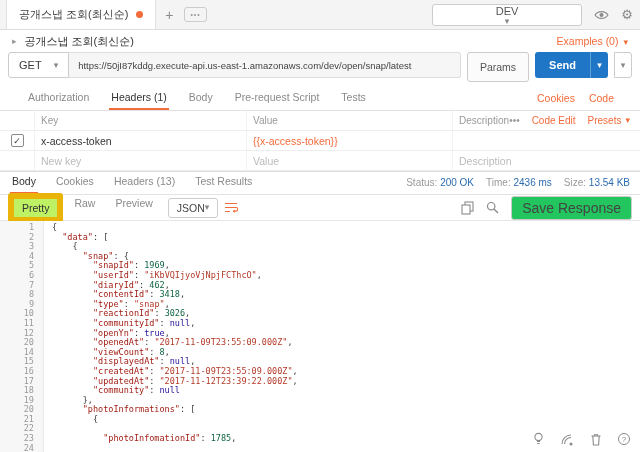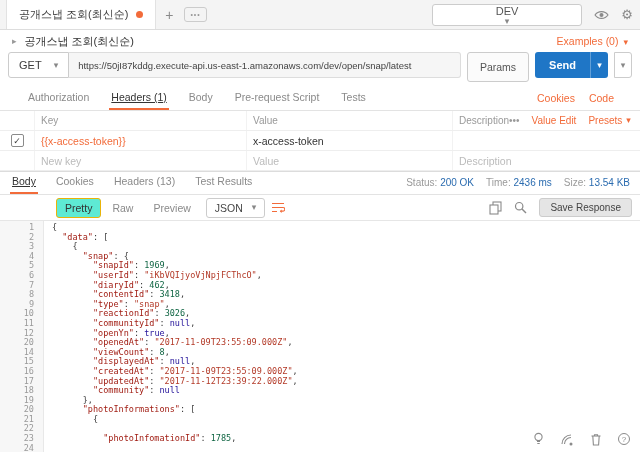--- a/index.html
+++ b/index.html
@@ -35,21 +35,21 @@
   .btn-split{height:26px;margin-left:6px;display:flex;cursor:pointer;}
   .send-main{background:var(--send-blue,#1f76c6);color:#fff;font-size:11px;font-weight:bold;display:flex;align-items:center;padding:0 14px;border-radius:3px 0 0 3px;}
   .send-caret{background:var(--send-blue,#1f76c6);width:18px;display:flex;align-items:center;justify-content:center;border-left:1px solid rgba(255,255,255,.3);border-radius:0 3px 3px 0;}
   .send-caret .chev{color:#fff;}
   .save-main{background:#fff;border:1px solid #ccc;border-right:none;color:#444;font-size:11px;display:flex;align-items:center;padding:0 12px;border-radius:3px 0 0 3px;}
   .save-caret{background:#fff;border:1px solid #ccc;width:18px;display:flex;align-items:center;justify-content:center;border-radius:0 3px 3px 0;}
 
   
   .tabs-row{height:25px;display:flex;align-items:flex-end;gap:18px;padding:0 26px;border-bottom:1px solid #e3e3e3;}
   .rtab{font-size:10.5px;color:#8a8a8a;padding:4px 2px 5px;border-bottom:2px solid transparent;cursor:pointer;white-space:nowrap;}
-  .rtab.active{color:#333;border-bottom-color:var(--accent,#f26b3a);text-decoration:underline;}
+  .rtab.active{color:#333;border-bottom-color:var(--accent,#f26b3a);}
   .tabs-right{margin-left:auto;display:flex;gap:14px;font-size:10.5px;color:var(--accent,#f26b3a);padding-bottom:6px;}
 
   
   .grow{display:grid;grid-template-columns:34px 212px 206px 1fr;height:20px;align-items:stretch;border-bottom:1px solid #eee;font-size:10.5px;}
   .cell{display:flex;align-items:center;padding:0 6px;border-left:1px solid #f2f2f2;overflow:hidden;white-space:nowrap;}
   .cell:first-child{border-left:none;justify-content:center;padding:0;}
   .hlabel{color:#999;font-size:10px;}
   .grid-ctrls{margin-left:auto;display:flex;align-items:center;gap:12px;font-size:10px;padding-right:4px;}
   .ctrl{color:#999;cursor:pointer;}
   .ctrl.orange{color:var(--accent,#f26b3a);display:flex;align-items:center;gap:4px;}
@@ -58,24 +58,24 @@
   .ph{color:#bbb;}
 
   
   .resp-row{height:24px;border-top:1px solid #dcdcdc;display:flex;align-items:flex-end;gap:16px;padding:0 10px;}
   .resp-meta{margin-left:auto;display:flex;align-items:center;gap:12px;font-size:10px;padding-bottom:6px;}
   .mlabel{color:#9a9a9a;}
   .mval{color:var(--status-value,#2b6cb0);}
 
   .resp-toolbar{height:26px;display:flex;align-items:center;gap:6px;padding:0 8px;border-bottom:1px solid #e6e6e6;}
   .vmode{font-size:10.5px;color:#8a8a8a;padding:3px 8px;border:1px solid transparent;cursor:pointer;}
-  .vmode.active{border:1px solid #eab308;border-radius:3px;background:#5eead4;color:#333;margin-left:48px;}
-  .lang-select{border:1px solid #ccc;border-radius:3px;display:flex;align-items:center;gap:9px;padding:3px 8px;font-size:10.5px;color:#444;cursor:pointer;}
+  .vmode.active{border:6px solid #eab308;border-radius:3px;background:#bef264;color:#333;}
+  .lang-select{border:1px solid #ccc;border-radius:3px;display:flex;align-items:center;padding:3px 8px;font-size:10.5px;color:#444;cursor:pointer;}
   .toolbar-right{margin-left:auto;display:flex;align-items:center;gap:12px;}
-  .save-response{border:1px solid #ccc;border-radius:3px;background:#e5e5e5;padding:3px 10px;font-size:10px;color:#444;cursor:pointer;}
+  .save-response{border:1px solid #ccc;border-radius:3px;background:#22c55e;padding:3px 10px;font-size:14px;color:#444;cursor:pointer;}
   .tool-icon{display:flex;align-items:center;cursor:pointer;}
 
   
   .code-area{position:relative;height:231px;background:#fff;font-family:"DejaVu Sans Mono",monospace;
              font-size:8.5px;line-height:9.6px;overflow:hidden;}
   .code-area::before{content:"";position:absolute;left:0;top:0;bottom:0;width:44px;background:#f7f7f7;border-right:1px solid #e8e8e8;}
   .code-scroll{position:relative;padding-top:2px;}
   .cl{display:flex;}
   .ln{width:44px;flex:none;text-align:right;padding-right:10px;color:#9a9a9a;}
   .ct{white-space:pre;padding-left:8px;color:var(--tk-punct,#3a3a3a);}
@@ -163,36 +163,36 @@
 
   <div>
     <div class="grow">
       <div class="cell"></div>
       <div class="cell hlabel">Key</div>
       <div class="cell hlabel">Value</div>
       <div class="cell">
         <span class="hlabel">Description</span>
         <span class="grid-ctrls">
           <span class="ctrl">•••</span>
-          <span class="ctrl orange">Value Edit</span>
+          <span class="ctrl orange">Code Edit</span>
           <span class="ctrl orange">
             <span>Presets</span>
             <span class="chev orange">▾</span>
           </span>
         </span>
       </div>
     </div>
     <div class="grow">
       <div class="cell">
         <span class="cb">
           <span>✓</span>
         </span>
       </div>
+      <div class="cell">x-access-token</div>
       <div class="cell orange-text">{{x-access-token}}</div>
-      <div class="cell">x-access-token</div>
       <div class="cell"></div>
     </div>
     <div class="grow">
       <div class="cell"></div>
       <div class="cell ph">New key</div>
       <div class="cell ph">Value</div>
       <div class="cell ph">Description</div>
     </div>
   </div>
 

